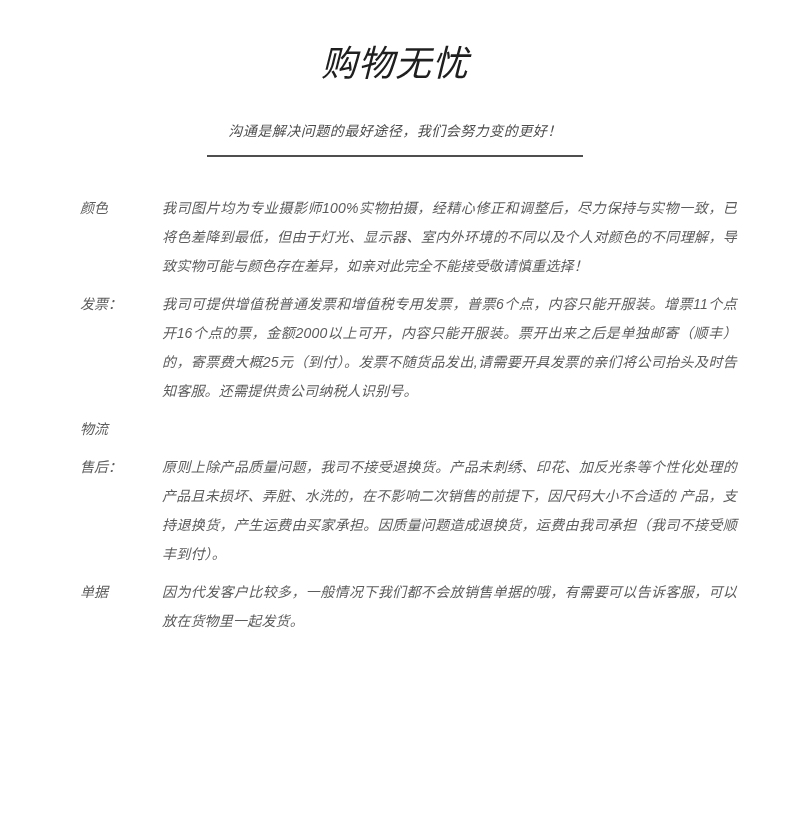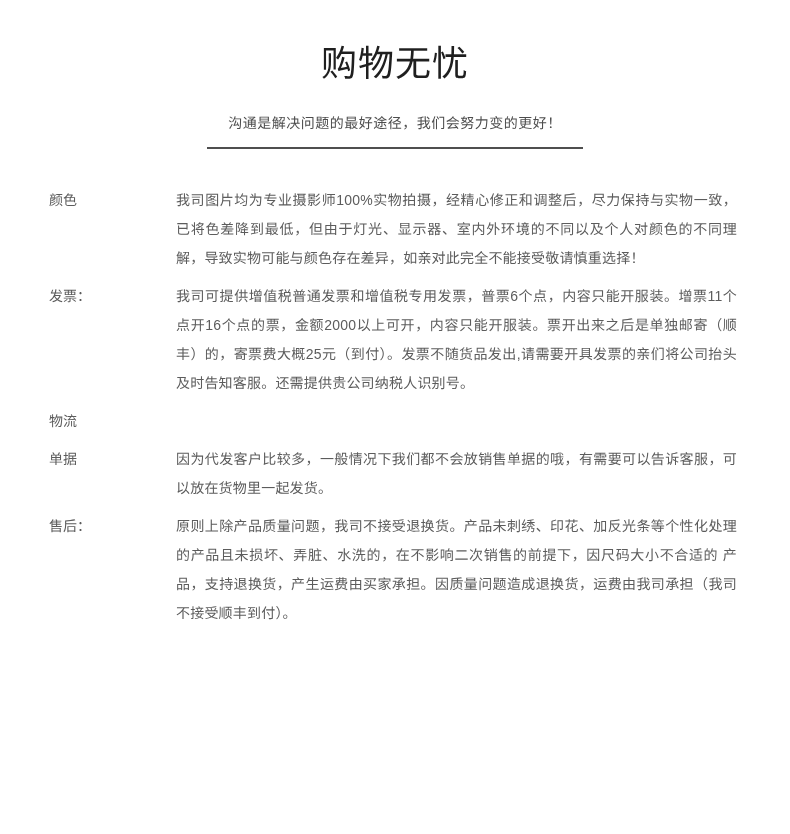--- a/index.html
+++ b/index.html
@@ -1,49 +1,49 @@
 <!DOCTYPE html>
 <html lang="zh-CN"><head>
 <meta charset="utf-8">
 <style>
-  * { margin: 0; padding: 0; box-sizing: border-box; }
+  * { margin: 0; padding: 0; box-sizing: border-box; font-style: italic; }
   html, body { background: #ffffff; }
   body {
     width: 790px;
     height: 834px;
     overflow: hidden;
     font-family: "Liberation Sans", "DejaVu Sans", sans-serif;
   }
   .page { width: 790px; height: 834px; background: #ffffff; }
 
   .header { text-align: center; padding-top: 44px; }
   .page-title {
     font-family: "Liberation Serif", "DejaVu Serif", serif;
     font-size: 36px;
     font-weight: 400;
     color: #1f1f1f;
     letter-spacing: 1px;
     line-height: 40px;
   }
   .page-subtitle {
-    margin-top: 28px;
+    margin-top: 36px;
     font-size: 14px;
     color: #4d4d4d;
     letter-spacing: 0.5px;
   }
   .divider {
     width: 376px;
     height: 2px;
     background: #4f4f4f;
     margin: 15px auto 0 auto;
   }
 
   .sections {
     margin-top: 37px;
-    padding-left: 49px;
+    padding-left: 80px;
     padding-right: 53px;
   }
   .section {
     display: flex;
     align-items: flex-start;
     margin-bottom: 9px;
   }
   .section-label {
     flex: 0 0 82px;
     font-size: 14px;
@@ -51,21 +51,20 @@
     line-height: 29px;
     white-space: nowrap;
   }
   .section-text {
     flex: 1;
     font-size: 14px;
     color: #5c5c5c;
     line-height: 29px;
     text-align: justify;
     letter-spacing: 0.2px;
-    margin-left: 45px;
   }
 </style>
 </head>
 <body>
 
 <div class="page">
 
   <div class="header">
     <div class="page-title">购物无忧</div>
     <div class="page-subtitle">沟通是解决问题的最好途径，我们会努力变的更好！</div>
@@ -83,23 +82,23 @@
     <div class="section">
       <div class="section-label">发票：</div>
       <div class="section-text">我司可提供增值税普通发票和增值税专用发票，普票6个点，内容只能开服装。增票11个点开16个点的票，金额2000以上可开，内容只能开服装。票开出来之后是单独邮寄（顺丰）的，寄票费大概25元（到付）。发票不随货品发出,请需要开具发票的亲们将公司抬头及时告知客服。还需提供贵公司纳税人识别号。</div>
     </div>
 
     <div class="section">
       <div class="section-label">物流</div>
     </div>
 
     <div class="section">
-      <div class="section-label">单据</div>
-      <div class="section-text">因为代发客户比较多，一般情况下我们都不会放销售单据的哦，有需要可以告诉客服，可以放在货物里一起发货。</div>
+      <div class="section-label">售后：</div>
+      <div class="section-text">原则上除产品质量问题，我司不接受退换货。产品未刺绣、印花、加反光条等个性化处理的产品且未损坏、弄脏、水洗的，在不影响二次销售的前提下，因尺码大小不合适的 产品，支持退换货，产生运费由买家承担。因质量问题造成退换货，运费由我司承担（我司不接受顺丰到付）。</div>
     </div>
 
     <div class="section">
-      <div class="section-label">售后：</div>
-      <div class="section-text">原则上除产品质量问题，我司不接受退换货。产品未刺绣、印花、加反光条等个性化处理的产品且未损坏、弄脏、水洗的，在不影响二次销售的前提下，因尺码大小不合适的 产品，支持退换货，产生运费由买家承担。因质量问题造成退换货，运费由我司承担（我司不接受顺丰到付）。</div>
+      <div class="section-label">单据</div>
+      <div class="section-text">因为代发客户比较多，一般情况下我们都不会放销售单据的哦，有需要可以告诉客服，可以放在货物里一起发货。</div>
     </div>
 
   </div>
 </div>
 
 </body></html>

